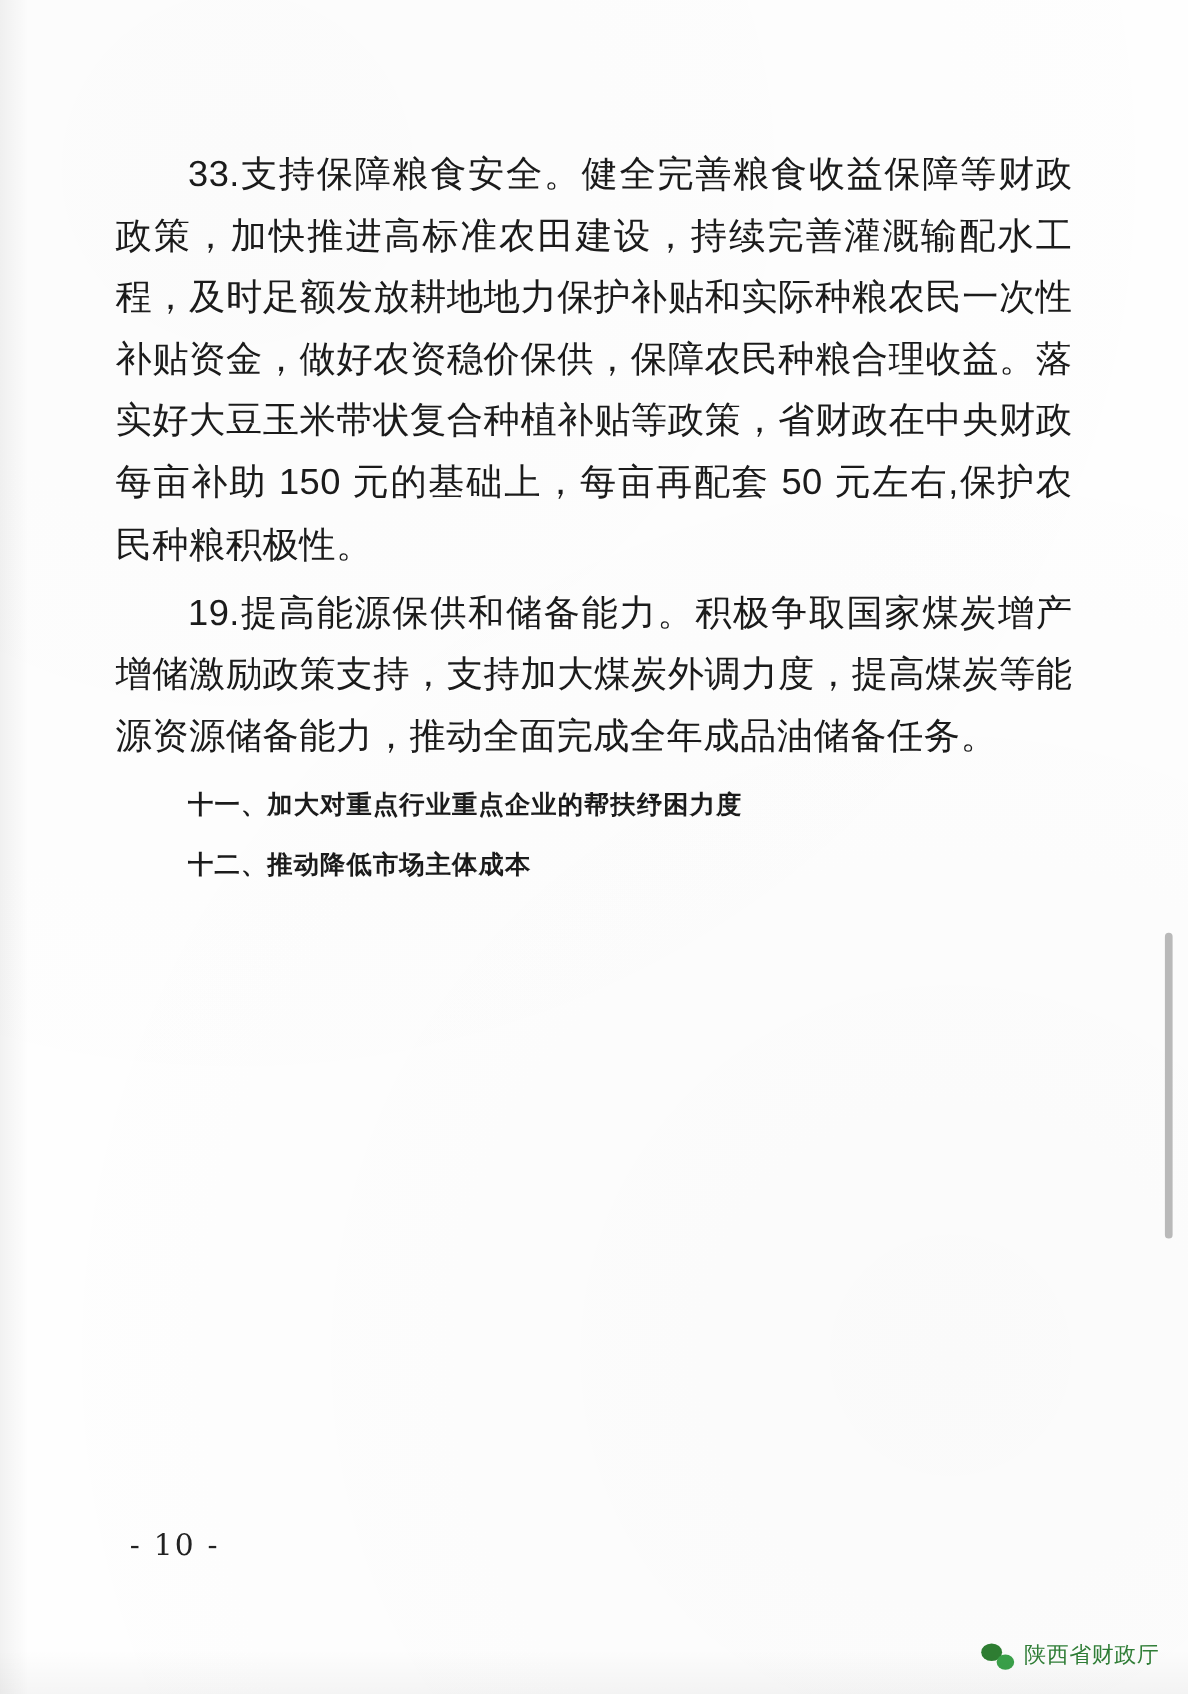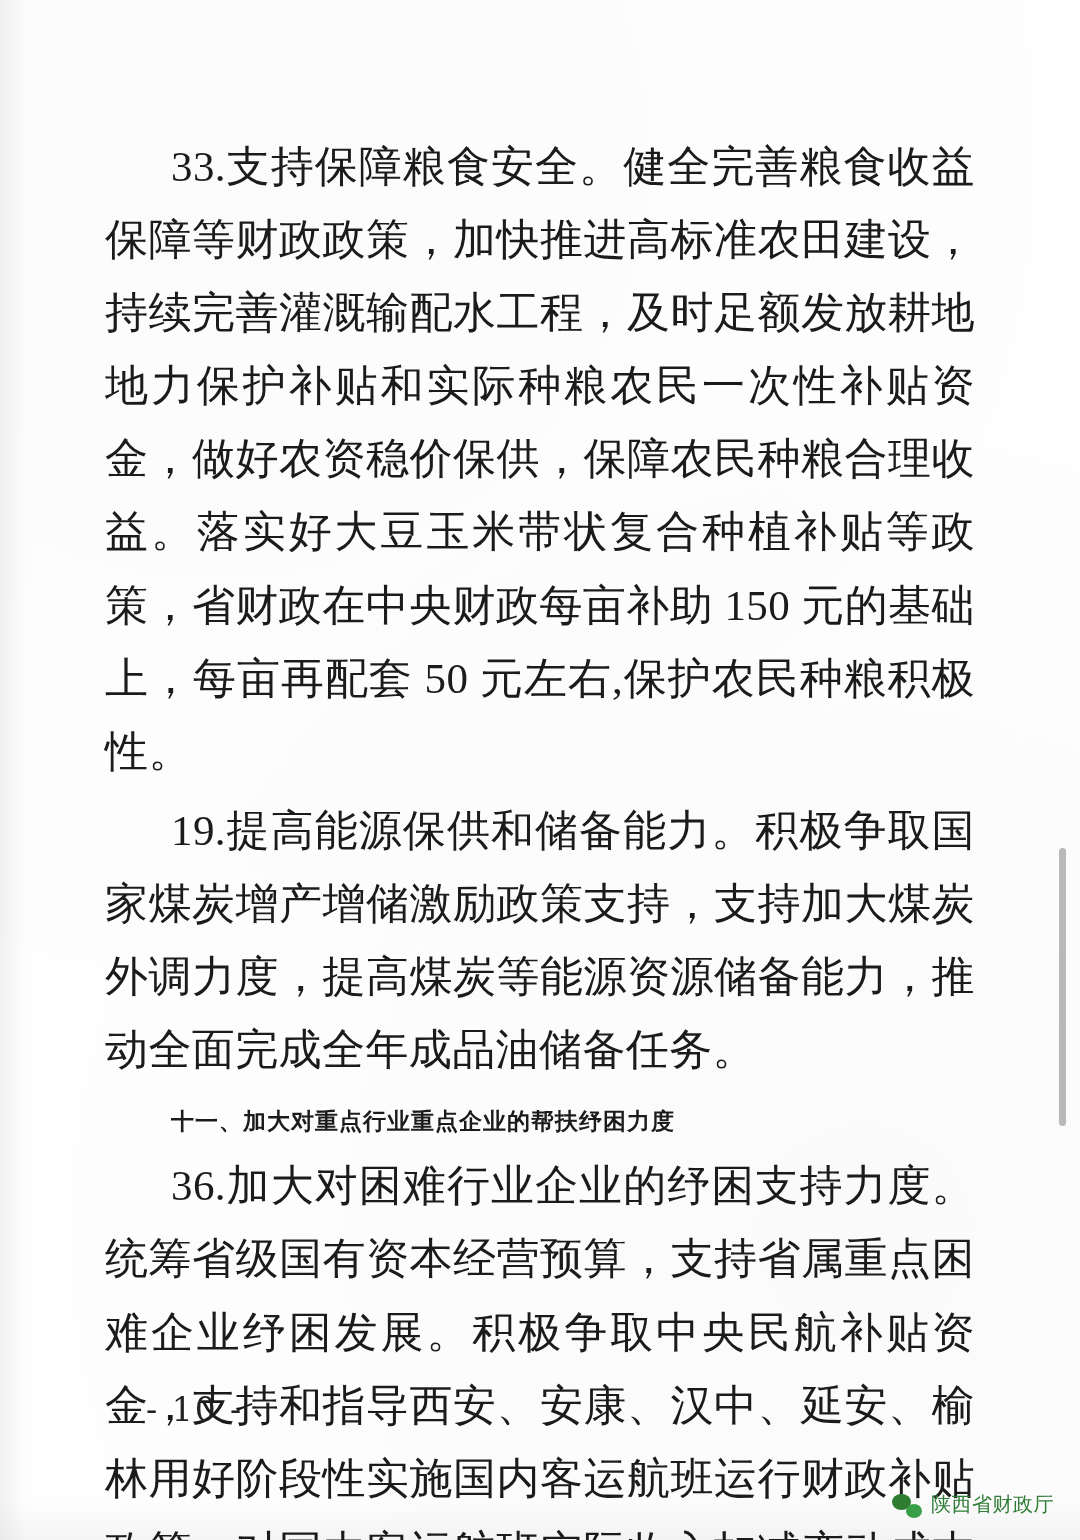--- a/index.html
+++ b/index.html
@@ -31,49 +31,48 @@
 
   #doc-body {
     position: absolute;
     left: 105px;
     top: 130px;
     width: 870px;
   }
 
   p.para {
     margin: 0 0 6px 0;
-    font-size: 43px;
+    font-size: 33px;
     line-height: 1.70;
     text-align: justify;
     text-justify: inter-ideograph;
     text-indent: 66px;
     letter-spacing: 0.4px;
-    font-family: Liberation Serif, serif;
+    font-family: Liberation Sans, sans-serif;
   }
 
   h2.section-heading {
     margin: 16px 0 8px 0;
     font-size: 23px;
     line-height: 1.70;
     text-indent: 66px;
     font-weight: bold;
     letter-spacing: 1px;
     font-family: "DejaVu Sans", "Liberation Sans", sans-serif;
   }
 
   
   #page-number {
     position: absolute;
     left: 118px;
     top: 1390px;
-    font-size: 33px;
+    font-size: 27px;
     letter-spacing: 2px;
     color: #222;
     font-family: "DejaVu Serif", "Liberation Serif", serif;
-    margin-left: 28px;
   }
 
   
   #scrollbar-track {
     position: absolute;
     right: 6px;
     top: 0;
     width: 10px;
     height: 1540px;
     background: transparent;
@@ -142,21 +141,20 @@
 
   <div id="doc-body">
 
     <p class="para">33.支持保障粮食安全。健全完善粮食收益保障等财政政策，加快推进高标准农田建设，持续完善灌溉输配水工程，及时足额发放耕地地力保护补贴和实际种粮农民一次性补贴资金，做好农资稳价保供，保障农民种粮合理收益。落实好大豆玉米带状复合种植补贴等政策，省财政在中央财政每亩补助 150 元的基础上，每亩再配套 50 元左右,保护农民种粮积极性。</p>
 
     <p class="para">19.提高能源保供和储备能力。积极争取国家煤炭增产增储激励政策支持，支持加大煤炭外调力度，提高煤炭等能源资源储备能力，推动全面完成全年成品油储备任务。</p>
 
     <h2 class="section-heading">十一、加大对重点行业重点企业的帮扶纾困力度</h2>
 
 
-    <p class="para">36.加大对困难行业企业的纾困支持力度。统筹省级国有资本经营预算，支持省属重点困难企业纾困发展。积极争取中央民航补贴资金，支持和指导西安、安康、汉中、延安、榆林用好阶段性实施国内客运航班运行财政补贴政策，对国内客运航班实际收入扣减变动成本后的亏损额给予补贴，缓解起飞港在我省境内的民航企业经营压力。</p>
 
     <h2 class="section-heading">十二、推动降低市场主体成本</h2>
 
   </div>
 
   <div id="page-number">- 10 -</div>
 
   <div id="scrollbar-track">
     <div id="scrollbar-thumb"></div>
   </div>

